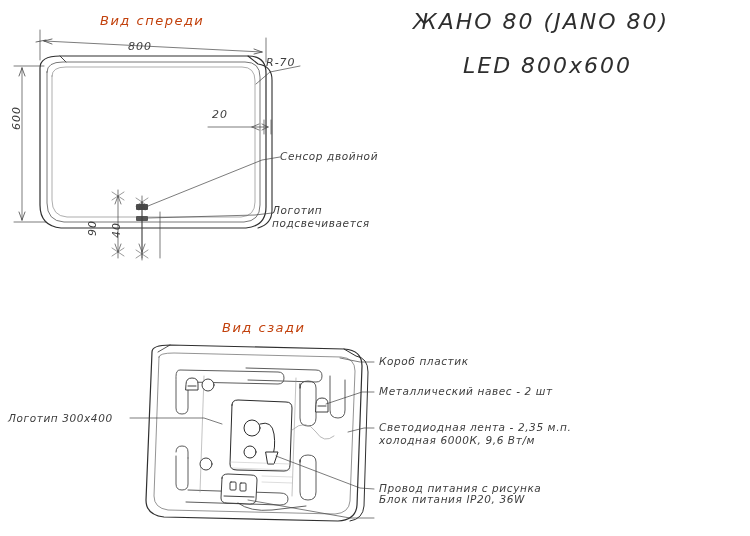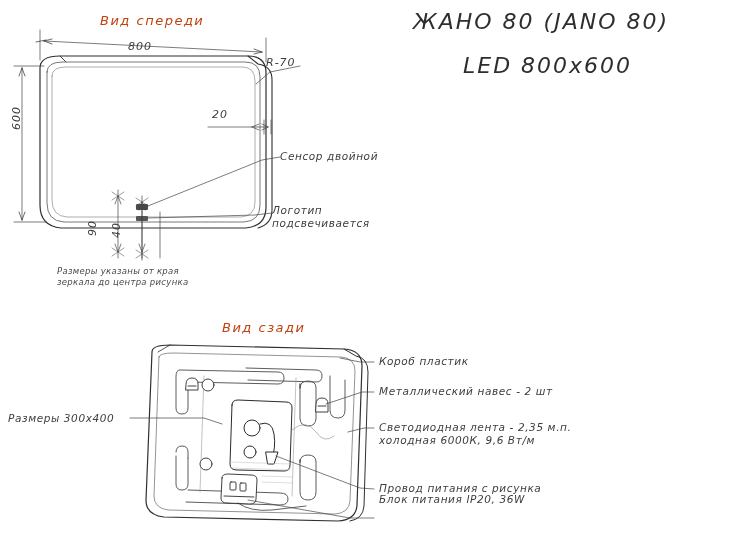--- a/index.html
+++ b/index.html
@@ -246,26 +246,24 @@
   <div class="txt dim-v" style="left:10px; top:130px;">600</div>
   <div class="txt dim" style="left:266px; top:56px;">R-70</div>
   <div class="txt dim" style="left:212px; top:108px;">20</div>
   <div class="txt dim-v" style="left:86px; top:236px;">90</div>
   <div class="txt dim-v" style="left:110px; top:238px;">40</div>
 
   <div class="txt callout" style="left:280px; top:150px;text-align:center;">Сенсор двойной</div>
   <div class="txt callout" style="left:272px; top:204px;">Логотип
 подсвечивается</div>
 
-  <div class="txt note" style="left:57px; top:266px;">Размеры указаны от края
-зеркала до центра рисунка</div>
 
   <div class="txt view-label" style="left:222px; top:320px;">Вид сзади</div>
 
-  <div class="txt callout" style="left:8px; top:412px;">Размеры 300х400</div>
+  <div class="txt callout" style="left:8px; top:412px;">Логотип 300х400</div>
 
   <div class="txt callout" style="left:379px; top:355px;">Короб пластик</div>
   <div class="txt callout" style="left:379px; top:385px;">Металлический навес - 2 шт</div>
   <div class="txt callout" style="left:379px; top:421px;">Светодиодная лента - 2,35 м.п.
 холодная 6000К, 9,6 Вт/м</div>
   <div class="txt callout" style="left:379px; top:482px;">Провод питания с рисунка</div>
   <div class="txt callout" style="left:379px; top:493px;">Блок питания IP20, 36W</div>
 
 </div>
 

